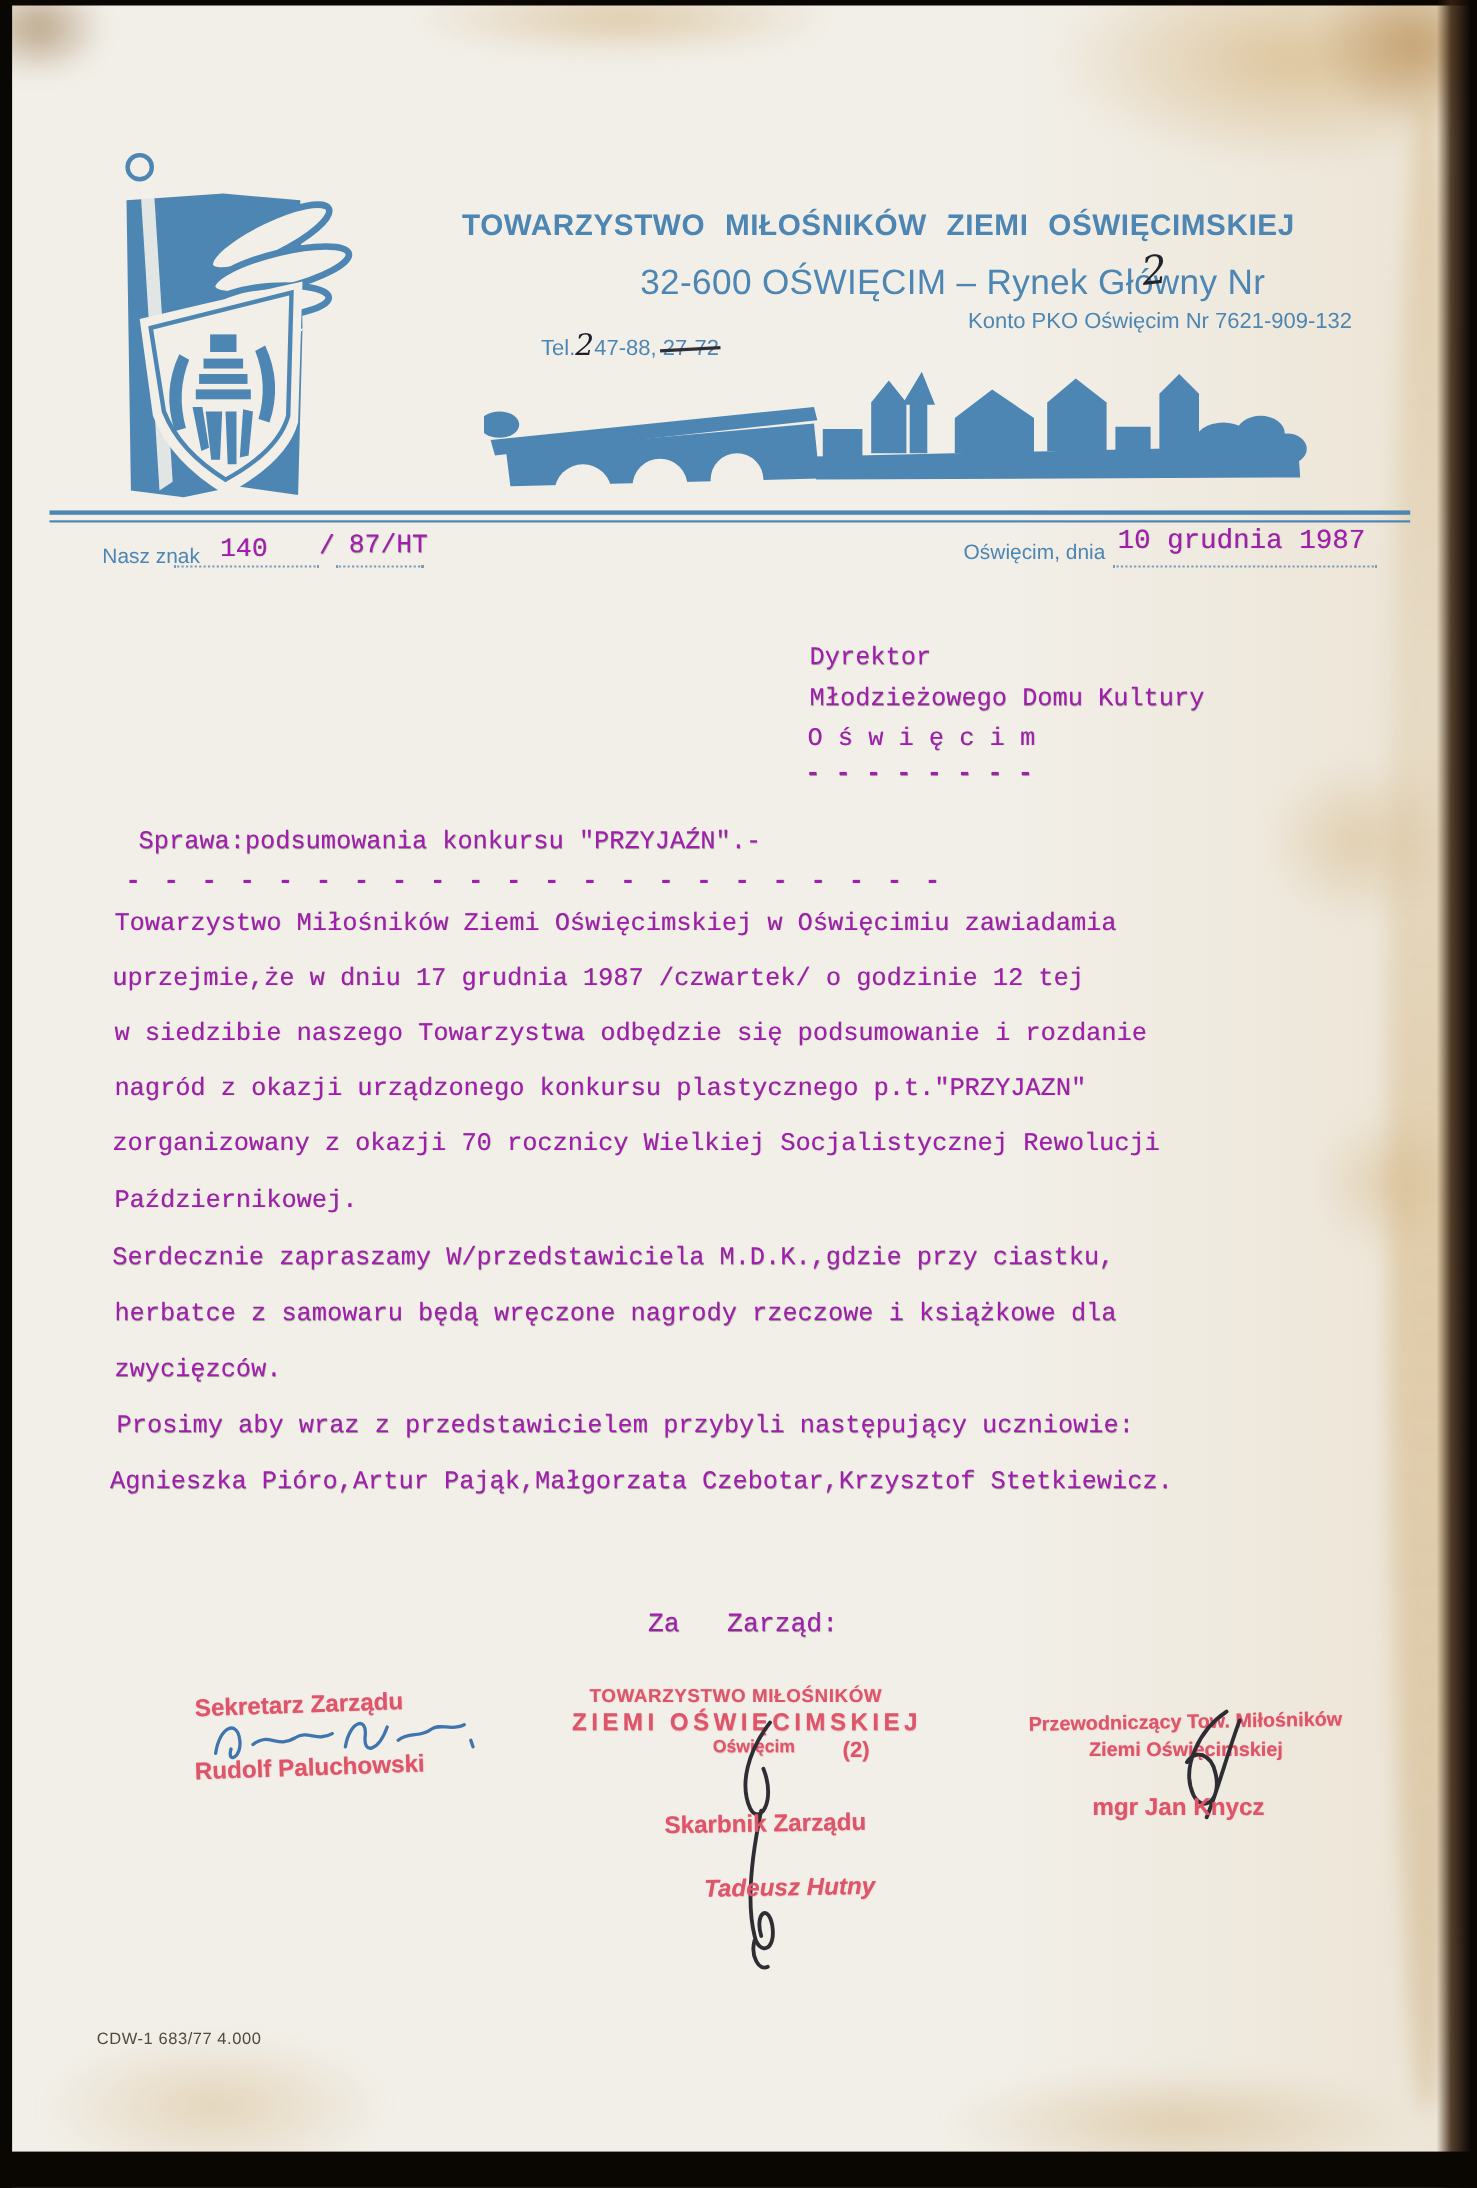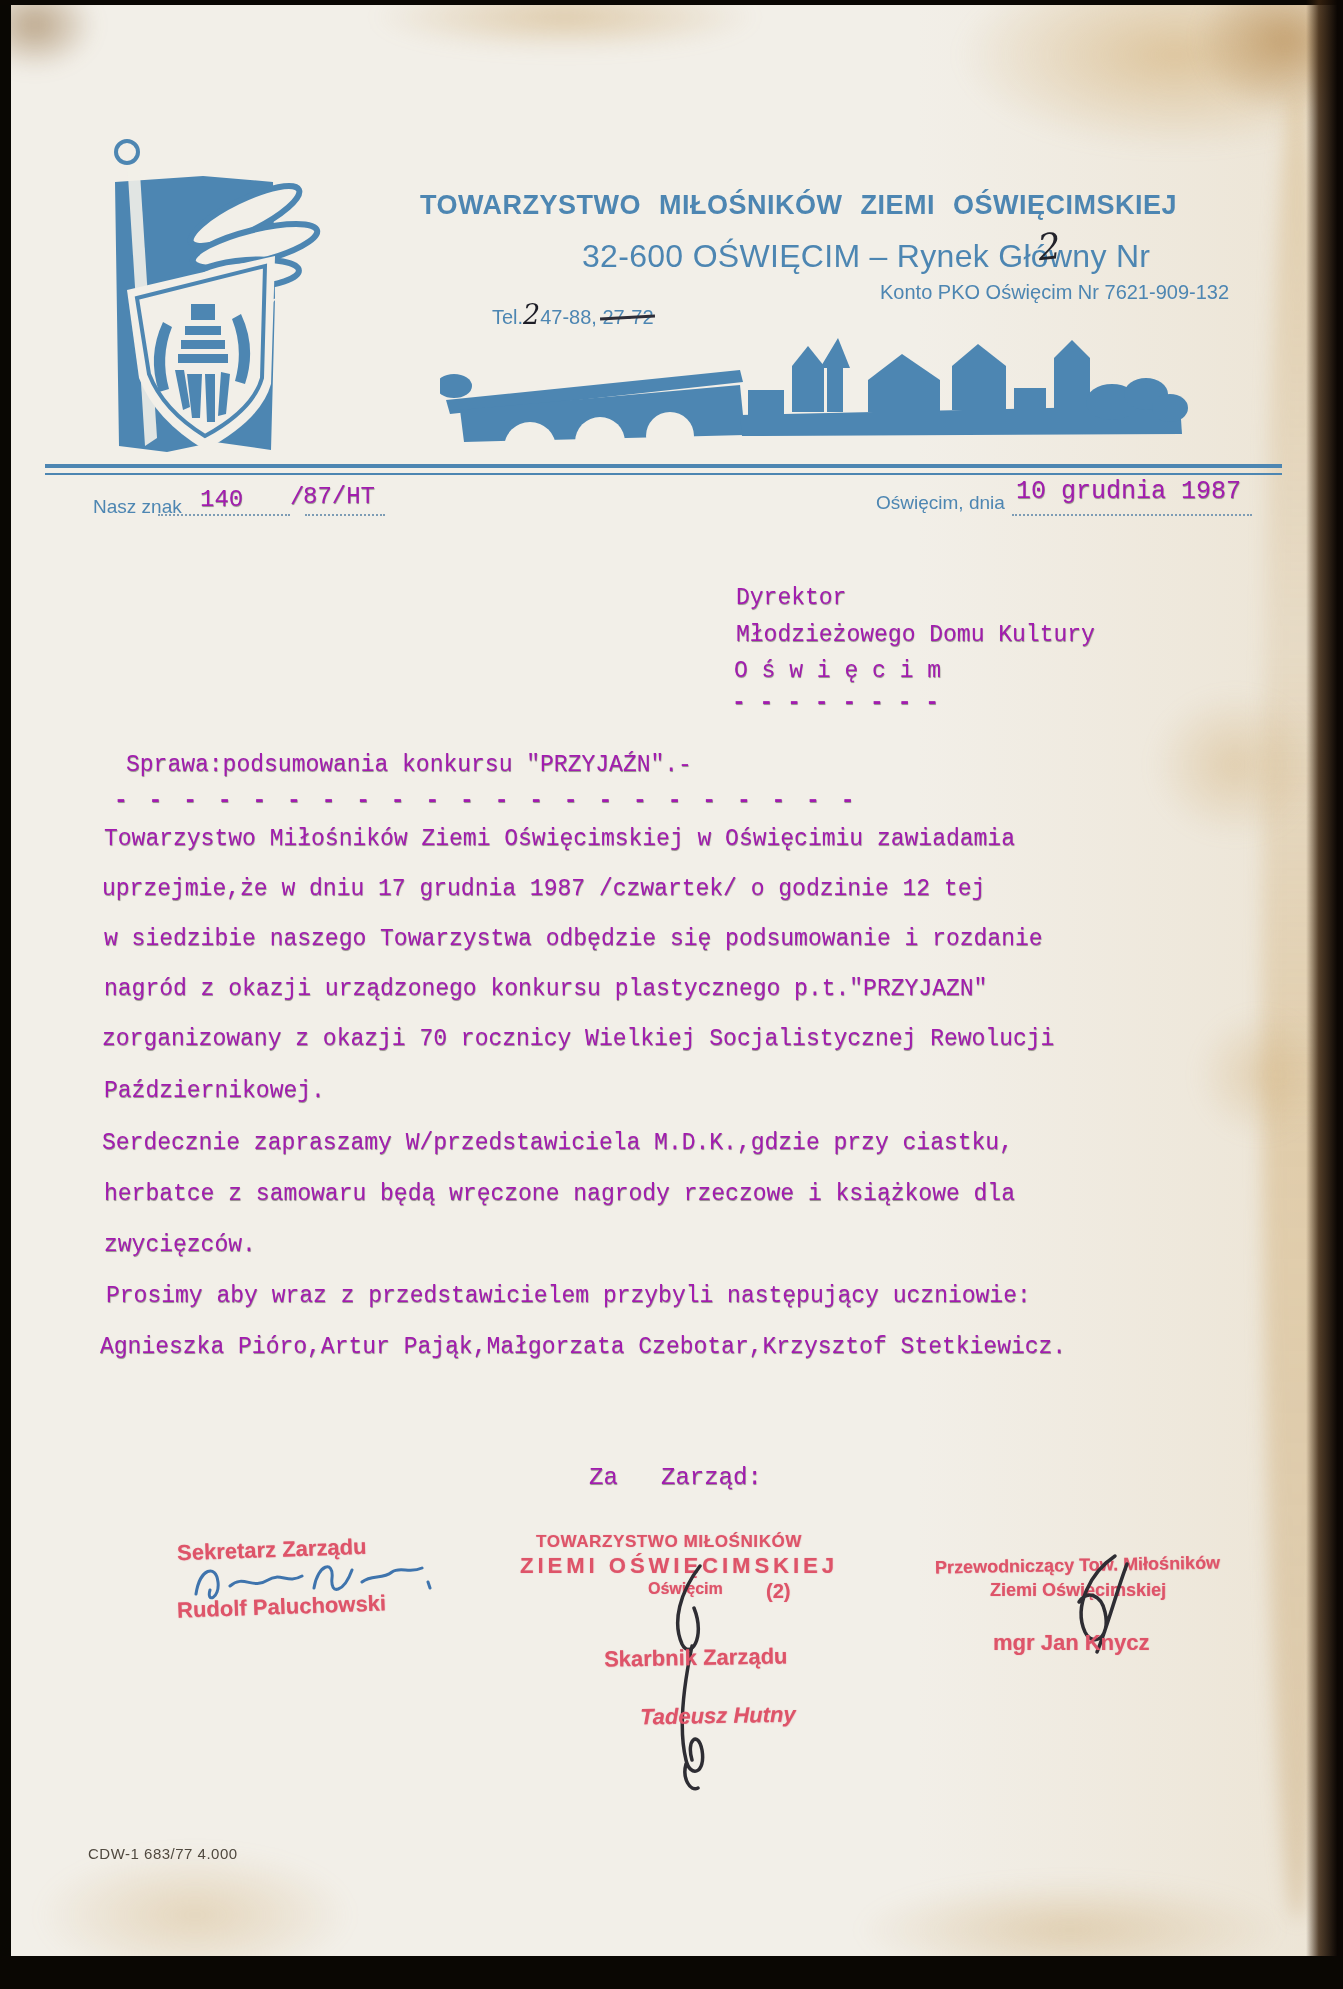--- a/index.html
+++ b/index.html
@@ -101,21 +101,21 @@
     </g>
   </svg>
 
   <div class="abs" style="left:45px;top:464px;width:1237px;height:5px;border-top:4px solid #4d86b2;border-bottom:2px solid #4d86b2;"></div>
 
   <div class="abs blue" style="left:93px;top:496px;font-size:19px;">Nasz znak</div>
   <div class="dotted" style="left:158px;top:512px;width:132px;"></div>
   <div class="type t24" style="left:200px;top:486px;">140</div>
   <div class="type t24" style="left:290px;top:484px;">/</div>
   <div class="dotted" style="left:305px;top:512px;width:80px;"></div>
-  <div class="type t24" style="left:303px;top:483px;">87/HT</div>
+  <div class="type t24" style="left:317px;top:483px;">87/HT</div>
 
   <div class="abs blue" style="left:876px;top:492px;font-size:19px;">Oświęcim, dnia</div>
   <div class="dotted" style="left:1012px;top:512px;width:240px;"></div>
   <div class="type t25" style="left:1016px;top:477px;">10 grudnia 1987</div>
 
   <div class="type t23" style="left:736px;top:585px;">Dyrektor</div>
   <div class="type t23" style="left:736px;top:622px;">Młodzieżowego Domu Kultury</div>
   <div class="type t23" style="left:734px;top:658px;">O ś w i ę c i m</div>
   <div class="type t23 dashrow" style="left:732px;top:690px;">- - - - - - - -</div>
 

